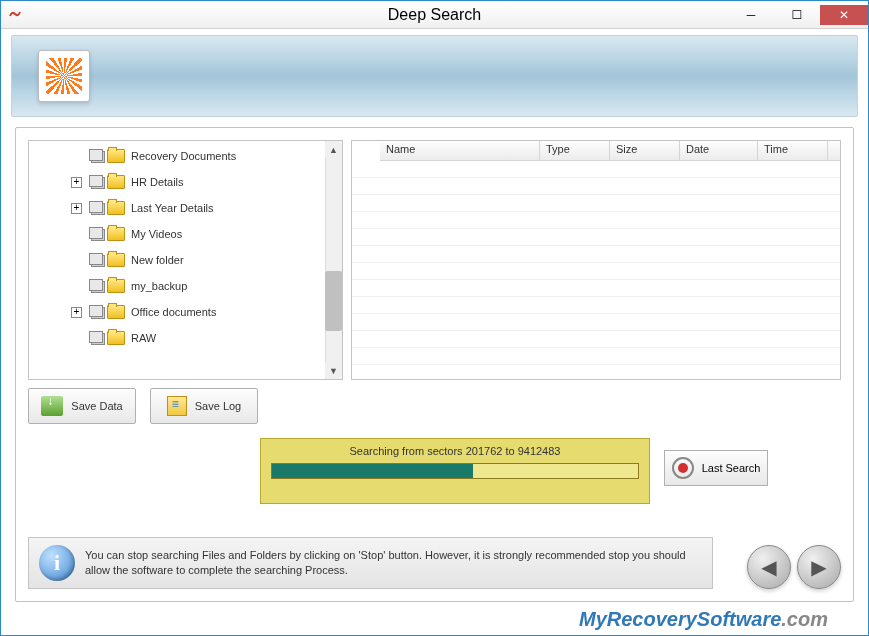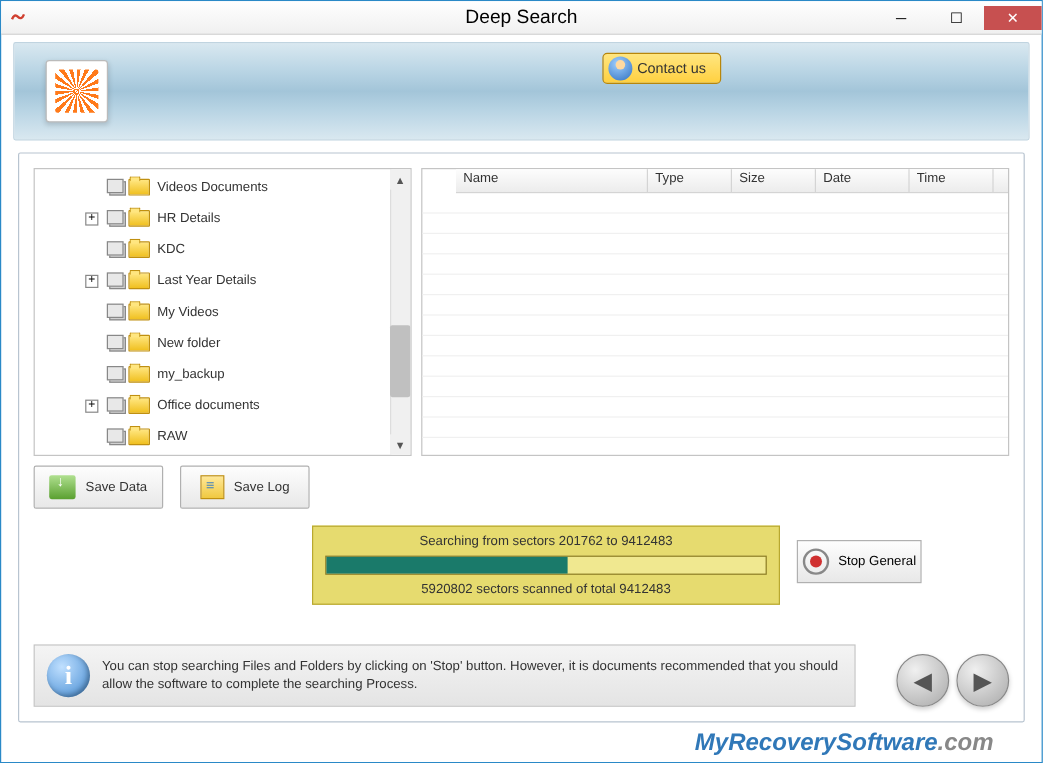--- a/index.html
+++ b/index.html
@@ -99,47 +99,38 @@
     <div class="win-btn win-min">─</div>
     <div class="win-btn win-max">☐</div>
     <div class="win-btn win-close">✕</div>
   </div>
 </div>
 
 <div class="header">
   <div class="logo-box">
       <div class="logo-inner"></div>
     </div>
-  <div class="contact-btn">
-    <span class="contact-icon"></span>
-    <span>Contact us</span>
-  </div>
 </div>
 
 <div class="main-box">
 
   <div class="panels">
 
     <div class="tree-panel">
       <div class="tree-items">
         <div class="tree-item leaf">
           <span class="stack-icon"></span>
           <span class="folder-icon"></span>
-          <span>Videos Documents</span>
+          <span>Recovery Documents</span>
         </div>
         <div class="tree-item expandable">
           <span class="expander" style="left:42px">+</span>
           <span class="stack-icon"></span>
           <span class="folder-icon"></span>
           <span>HR Details</span>
-        </div>
-        <div class="tree-item leaf">
-          <span class="stack-icon"></span>
-          <span class="folder-icon"></span>
-          <span>KDC</span>
         </div>
         <div class="tree-item expandable">
           <span class="expander" style="left:42px">+</span>
           <span class="stack-icon"></span>
           <span class="folder-icon"></span>
           <span>Last Year Details</span>
         </div>
         <div class="tree-item leaf">
           <span class="stack-icon"></span>
           <span class="folder-icon"></span>
@@ -209,31 +200,30 @@
       <span class="save-log-icon"></span>
       <span>Save Log</span>
     </div>
   </div>
 
   <div class="progress-wrap">
     <div class="p-line">Searching from sectors  201762 to 9412483</div>
     <div class="progress-bar">
       <div class="progress-fill" id="pfill" style="width: 55%;"></div>
     </div>
-    <div class="p-line">5920802  sectors scanned of total  9412483</div>
   </div>
 
   <div class="stop-btn">
     <span class="stop-icon"></span>
-    <span>Stop General</span>
+    <span>Last Search</span>
   </div>
 
   <div class="info-bar">
     <div class="info-icon">i</div>
-    <div class="info-text">You can stop searching Files and Folders by clicking on 'Stop' button. However, it is documents recommended that you should allow the software to complete the searching Process.</div>
+    <div class="info-text">You can stop searching Files and Folders by clicking on 'Stop' button. However, it is strongly recommended stop you should allow the software to complete the searching Process.</div>
   </div>
 
   <div class="nav-arrows">
     <div class="nav-btn">◀</div>
     <div class="nav-btn">▶</div>
   </div>
 
 </div>
 
 <div class="watermark">

